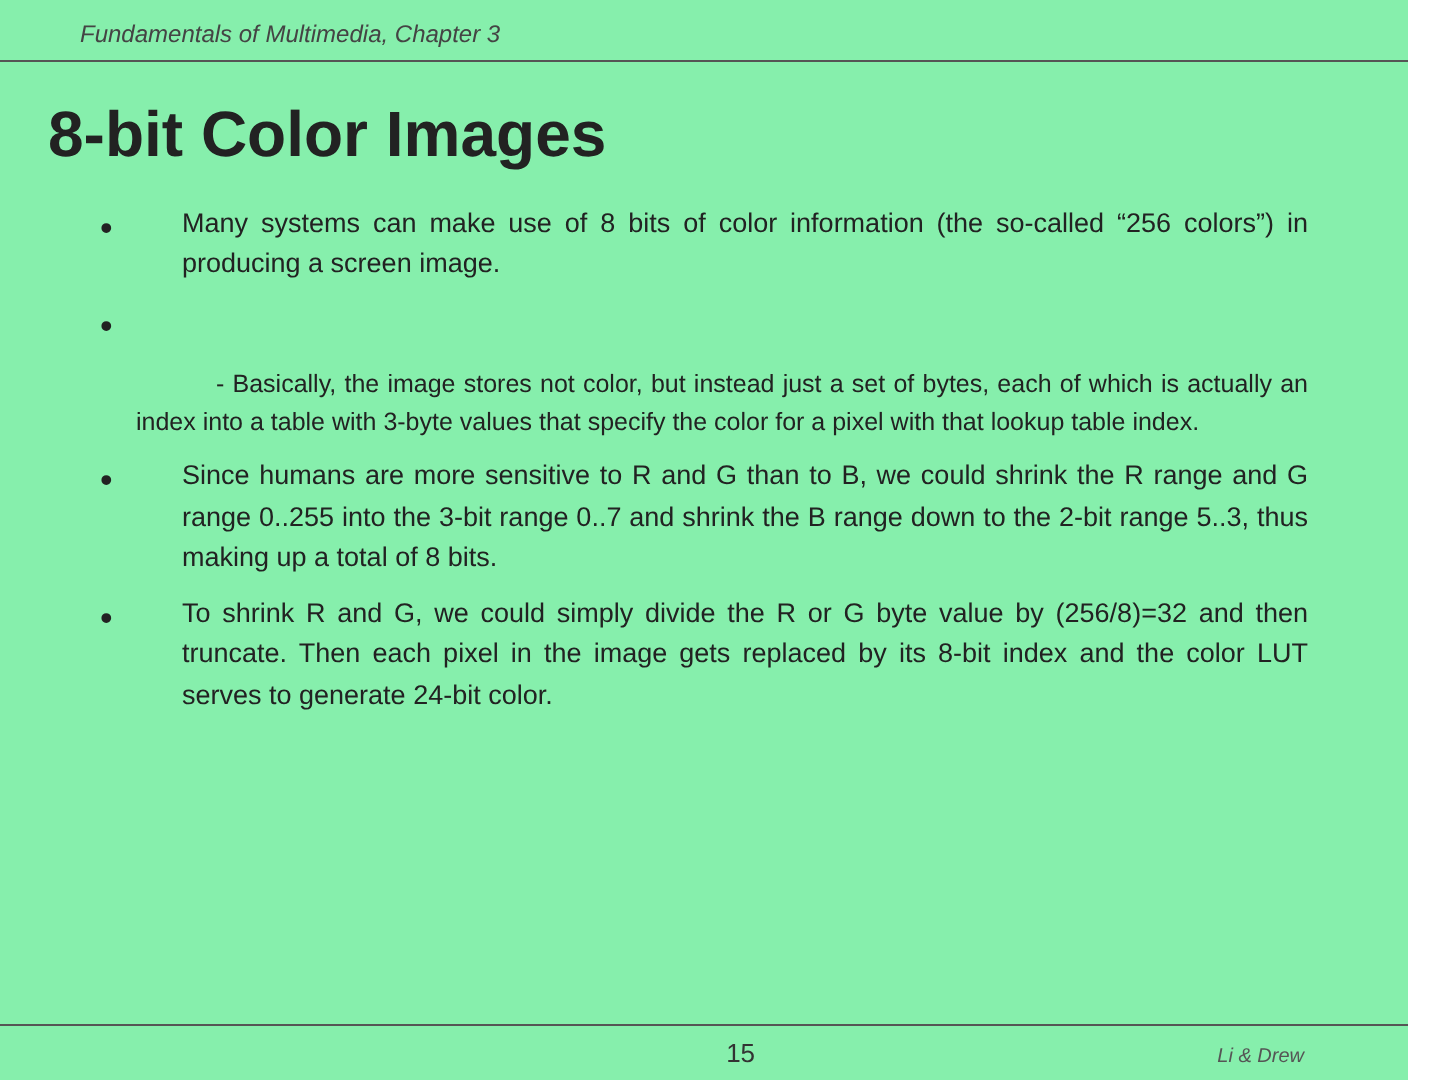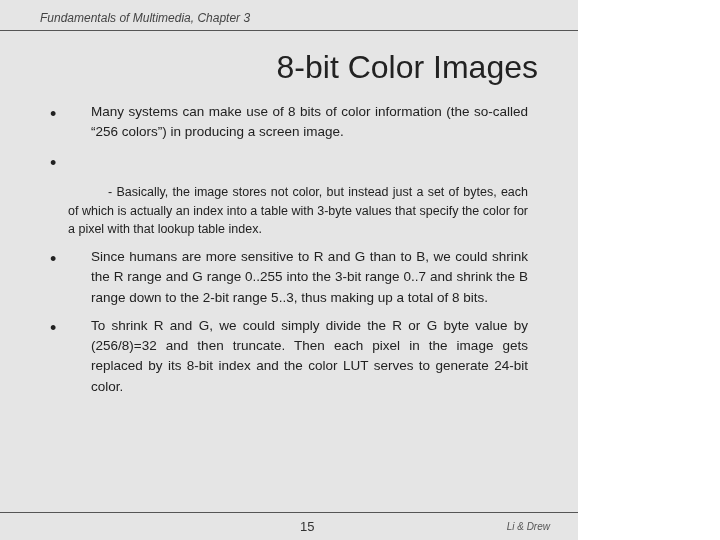--- a/index.html
+++ b/index.html
@@ -11,46 +11,46 @@
     body {
       width: 720px;
       height: 540px;
       background: #ffffff;
       font-family: Arial, sans-serif;
       position: relative;
       overflow: hidden;
     }
 
     .page-container {
-      width: 578px;
+      width: 704px;
       height: 540px;
       padding: 0;
       position: relative;
-      background: #e5e5e5;
+      background: #86efac;
     }
 
     
     .header {
       padding: 8px 40px 4px 40px;
       border-bottom: 1px solid #555;
     }
 
     .header-title {
       font-style: italic;
       font-size: 12px;
       color: #444;
     }
 
     
     .main-title {
-      text-align: right;
+      text-align: left;
       font-size: 32px;
-      font-weight: normal;
+      font-weight: bold;
       color: #222;
-      padding: 18px 40px 12px 40px;
+      padding: 18px 40px 12px 24px;
     }
 
     
     .content {
       padding: 4px 50px 4px 50px;
     }
 
     
     .bullet-item {
       display: flex;
@@ -92,24 +92,24 @@
       margin-left: 40px;
     }
 
     
     .footer {
       position: absolute;
       bottom: 0;
       left: 0;
       right: 0;
       border-top: 1px solid #555;
-      padding: 6px 28px;
+      padding: 6px 52px;
       display: flex;
       justify-content: space-between;
-      align-items: center;
+      align-items: flex-end;
     }
 
     .footer-page {
       flex: 1;
       text-align: center;
       font-size: 13px;
       color: #333;
     }
 
     .footer-author {

